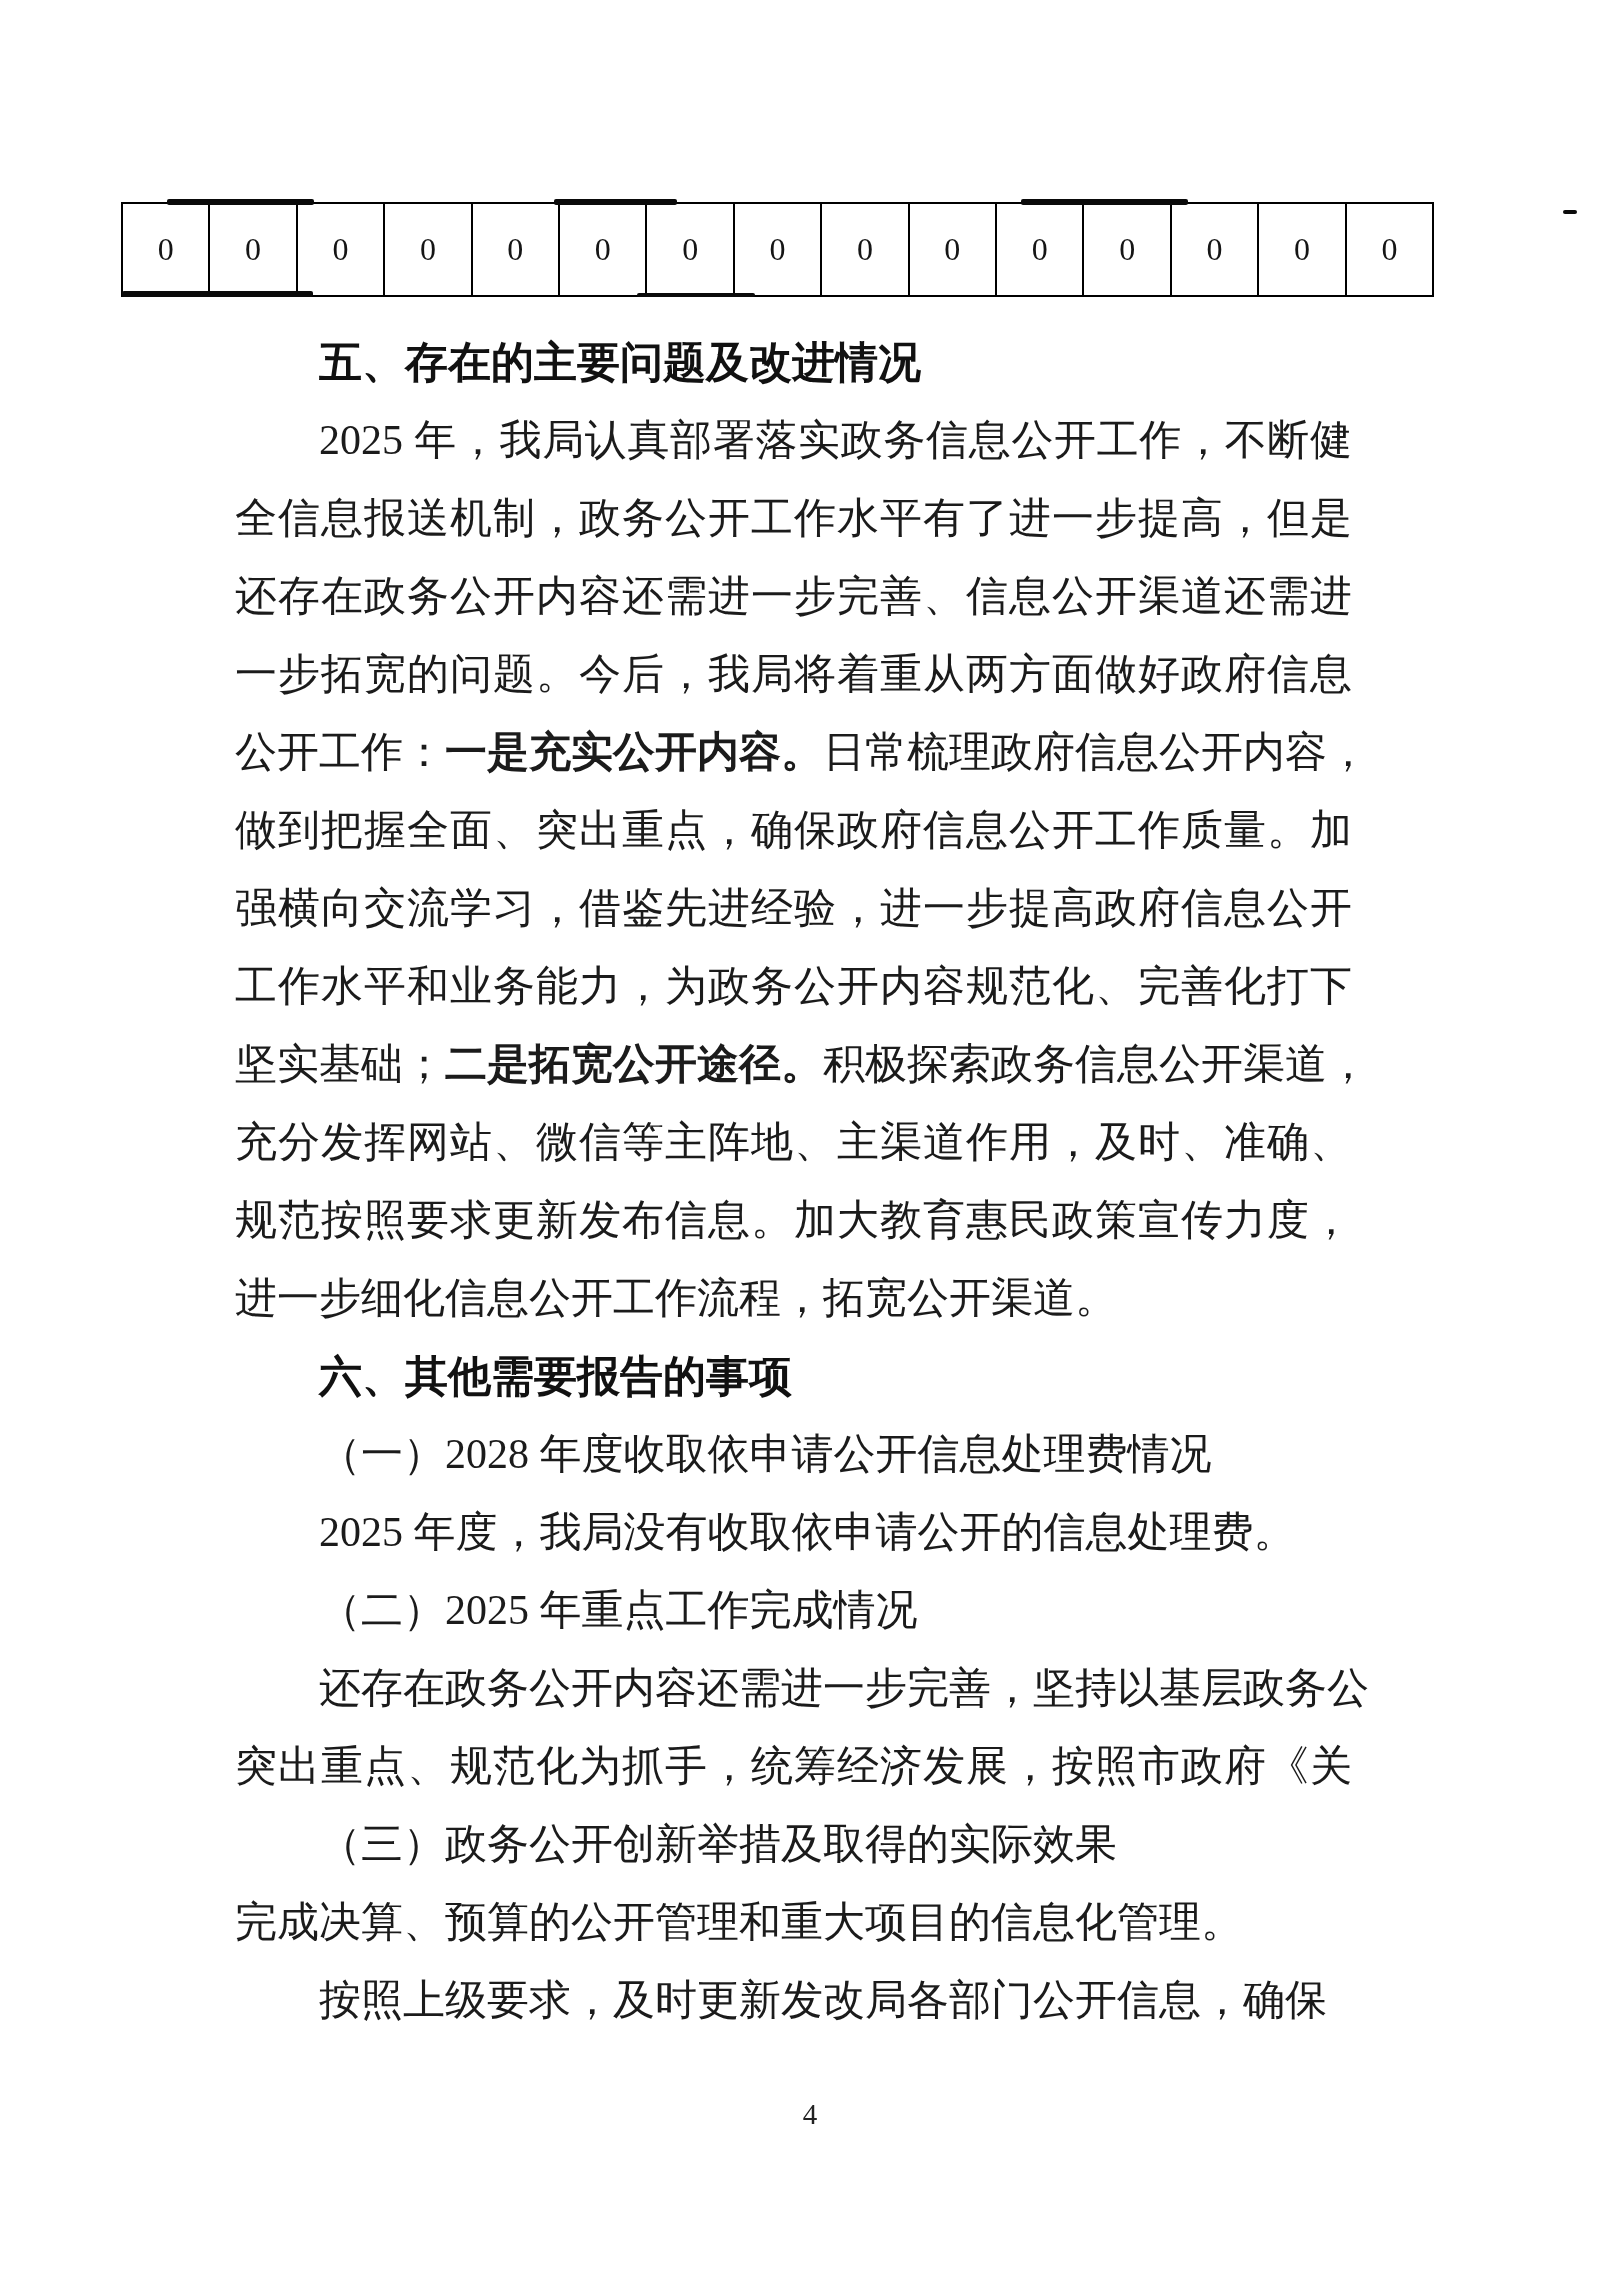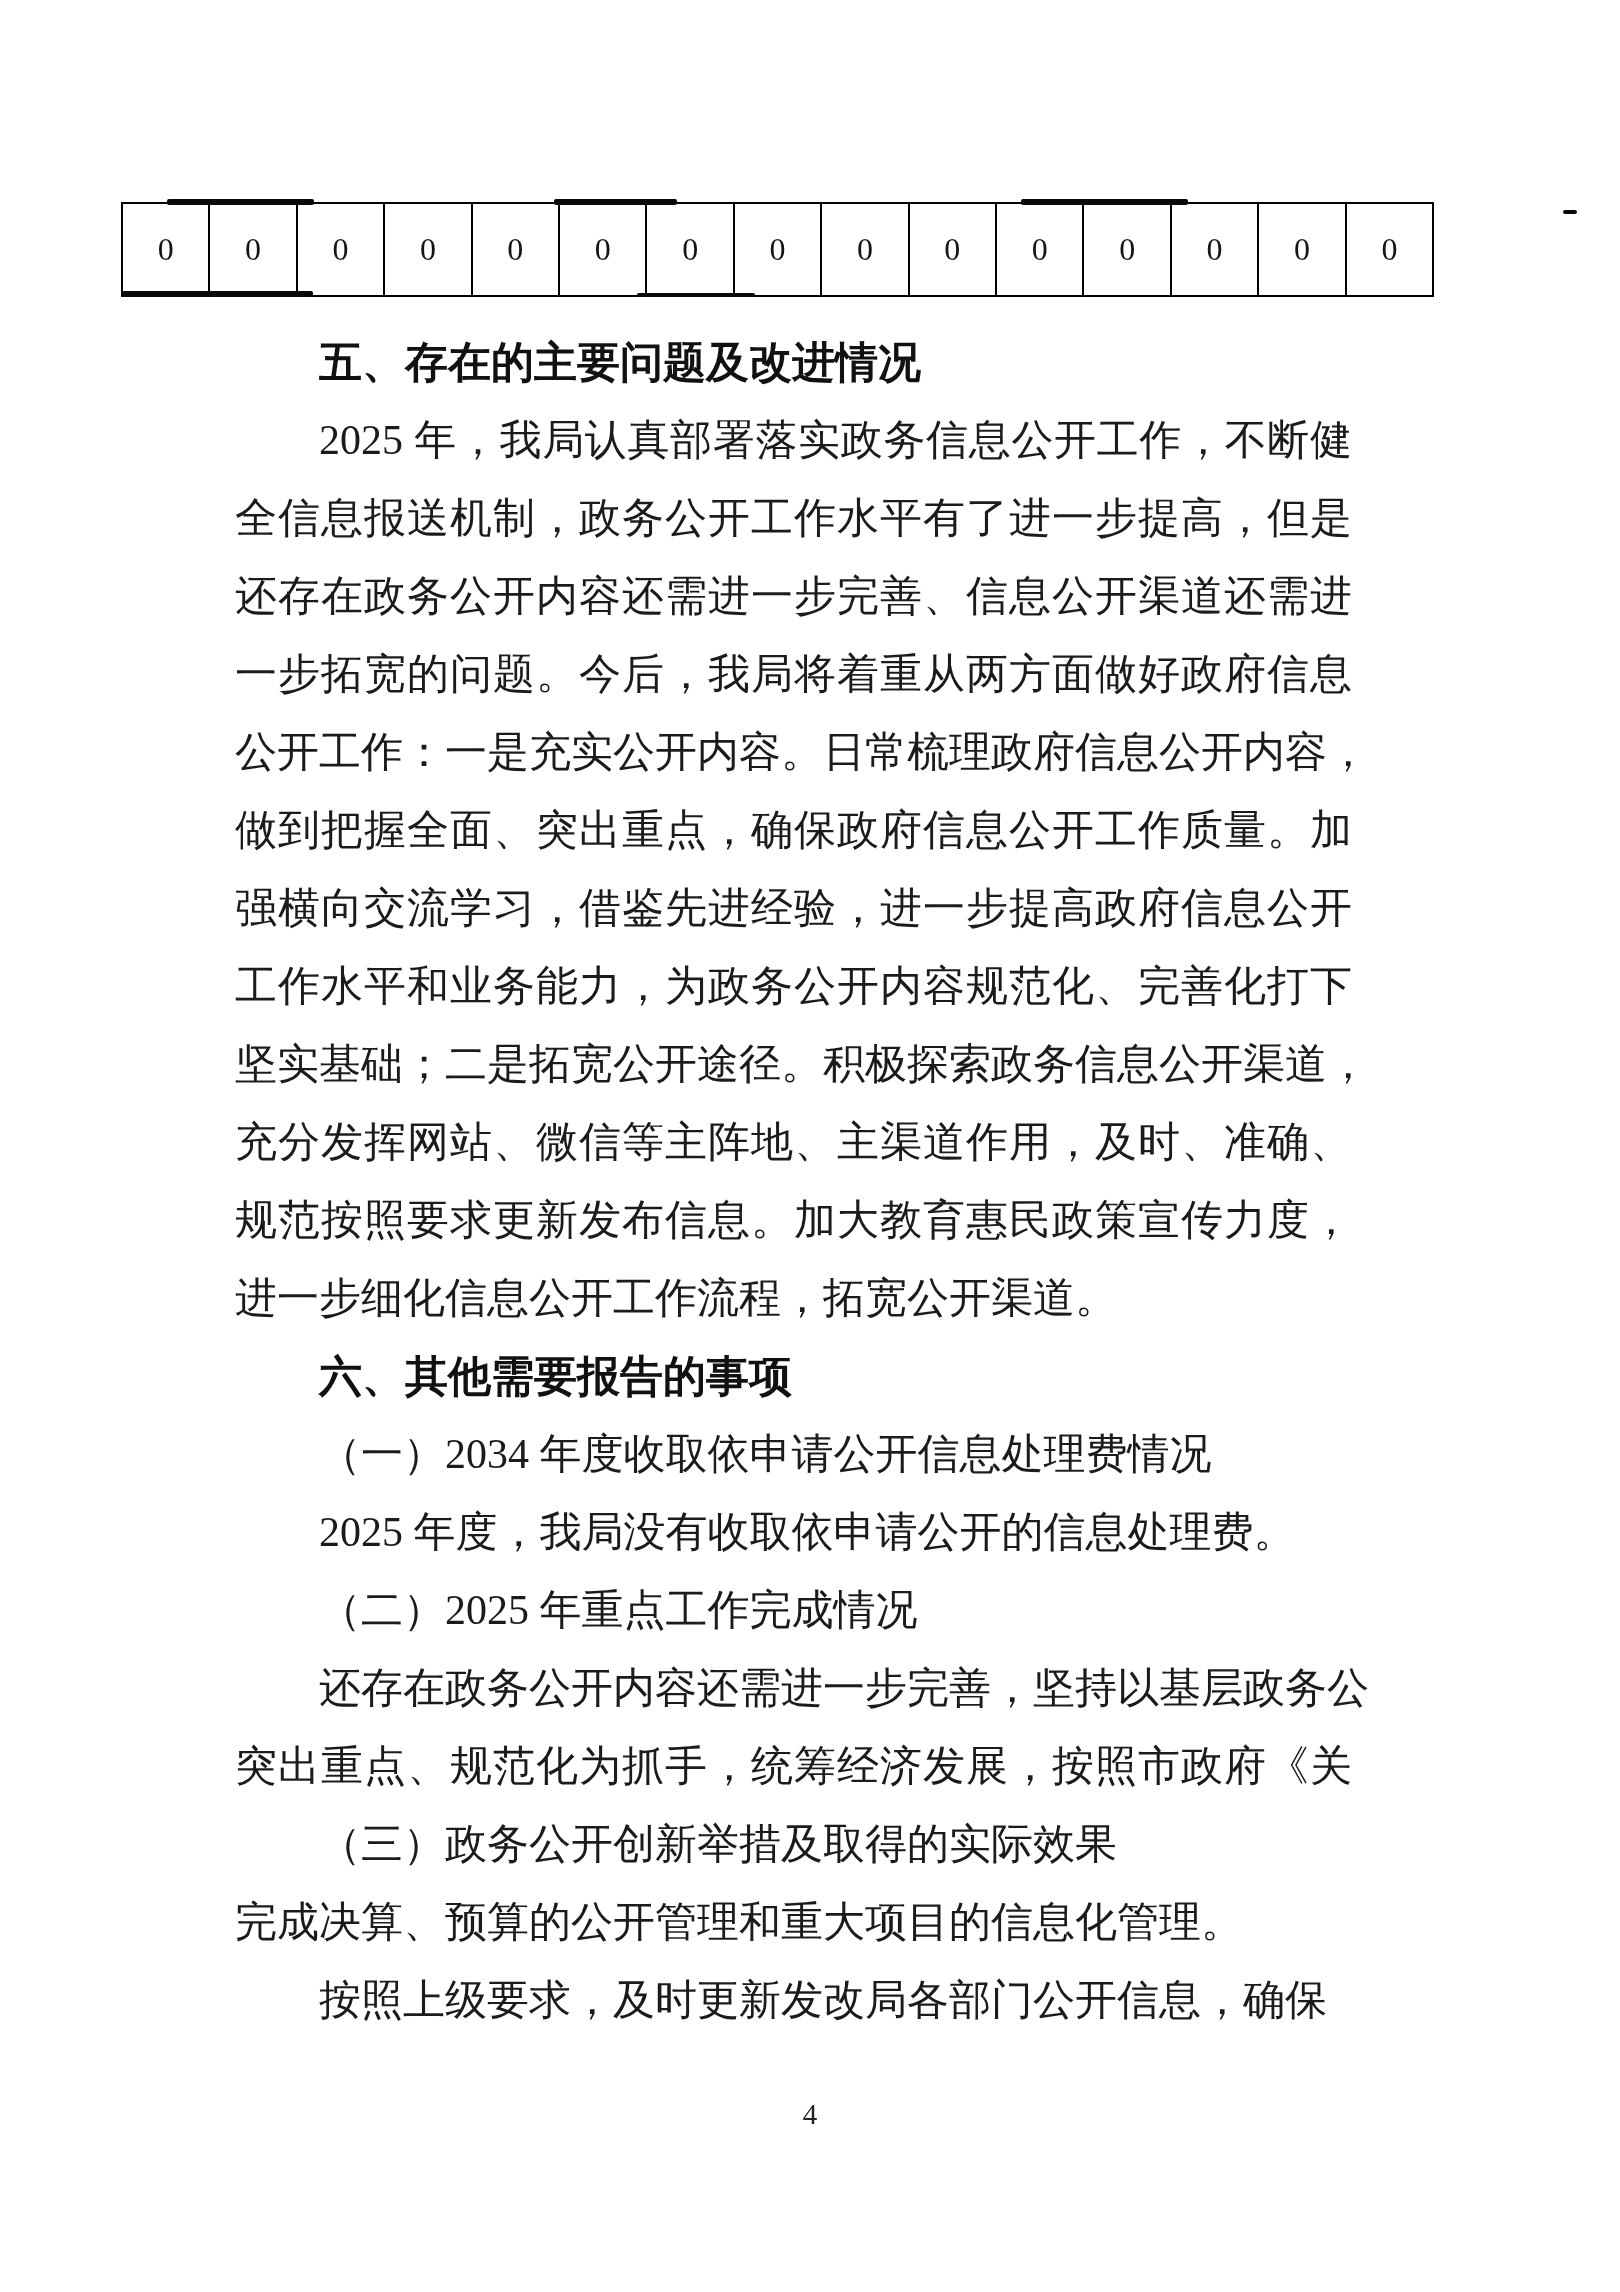--- a/index.html
+++ b/index.html
@@ -55,21 +55,21 @@
   .line.fill {
     text-align: justify;
     text-align-last: justify;
   }
   .line.h {
     font-family: "Liberation Sans", "DejaVu Sans", sans-serif;
     font-weight: bold;
     font-size: 43px;
     color: #111;
   }
-  .line b { font-weight: normal; }
+  .line b { font-weight: bold; }
 
   .page-num {
     position: absolute; left: 0; top: 2098px;
     width: 100%;
     text-align: center;
     font-size: 29px;
     color: #222;
   }
 </style>
 </head>
@@ -110,21 +110,21 @@
       <div class="line fill">一步拓宽的问题。今后，我局将着重从两方面做好政府信息</div>
       <div class="line fill">公开工作：<b>一是充实公开内容。</b>日常梳理政府信息公开内容，</div>
       <div class="line fill">做到把握全面、突出重点，确保政府信息公开工作质量。加</div>
       <div class="line fill">强横向交流学习，借鉴先进经验，进一步提高政府信息公开</div>
       <div class="line fill">工作水平和业务能力，为政务公开内容规范化、完善化打下</div>
       <div class="line fill">坚实基础；<b>二是拓宽公开途径。</b>积极探索政务信息公开渠道，</div>
       <div class="line fill">充分发挥网站、微信等主阵地、主渠道作用，及时、准确、</div>
       <div class="line fill">规范按照要求更新发布信息。加大教育惠民政策宣传力度，</div>
       <div class="line">进一步细化信息公开工作流程，拓宽公开渠道。</div>
       <div class="line h indent">六、其他需要报告的事项</div>
-      <div class="line indent">（一）2034 年度收取依申请公开信息处理费情况</div>
+      <div class="line indent">（一）2028 年度收取依申请公开信息处理费情况</div>
       <div class="line indent">2025 年度，我局没有收取依申请公开的信息处理费。</div>
       <div class="line indent">（二）2025 年重点工作完成情况</div>
       <div class="line indent fill">还存在政务公开内容还需进一步完善，坚持以基层政务公</div>
       <div class="line fill">突出重点、规范化为抓手，统筹经济发展，按照市政府《关</div>
       <div class="line indent">（三）政务公开创新举措及取得的实际效果</div>
       <div class="line">完成决算、预算的公开管理和重大项目的信息化管理。</div>
       <div class="line indent">按照上级要求，及时更新发改局各部门公开信息，确保</div>
     </div>
 
   <div class="page-num">4</div>

